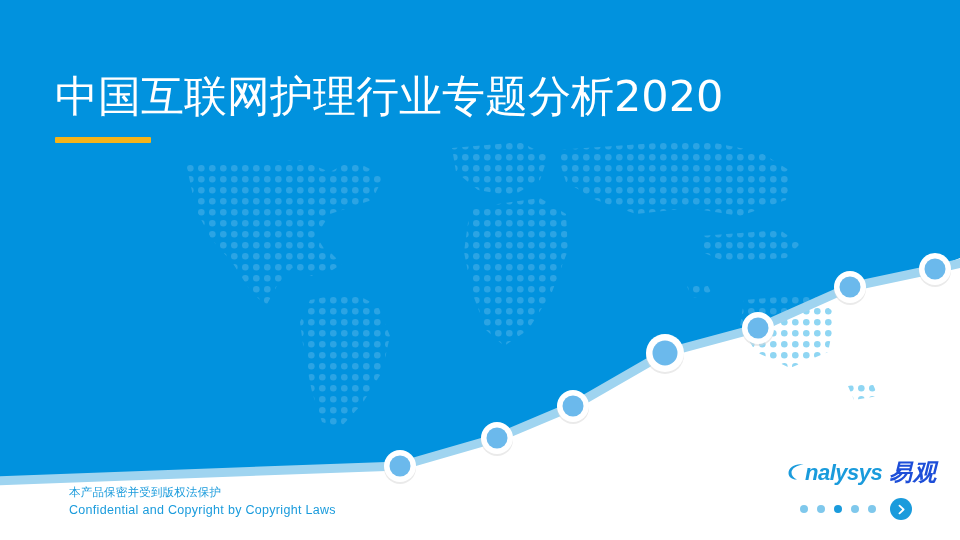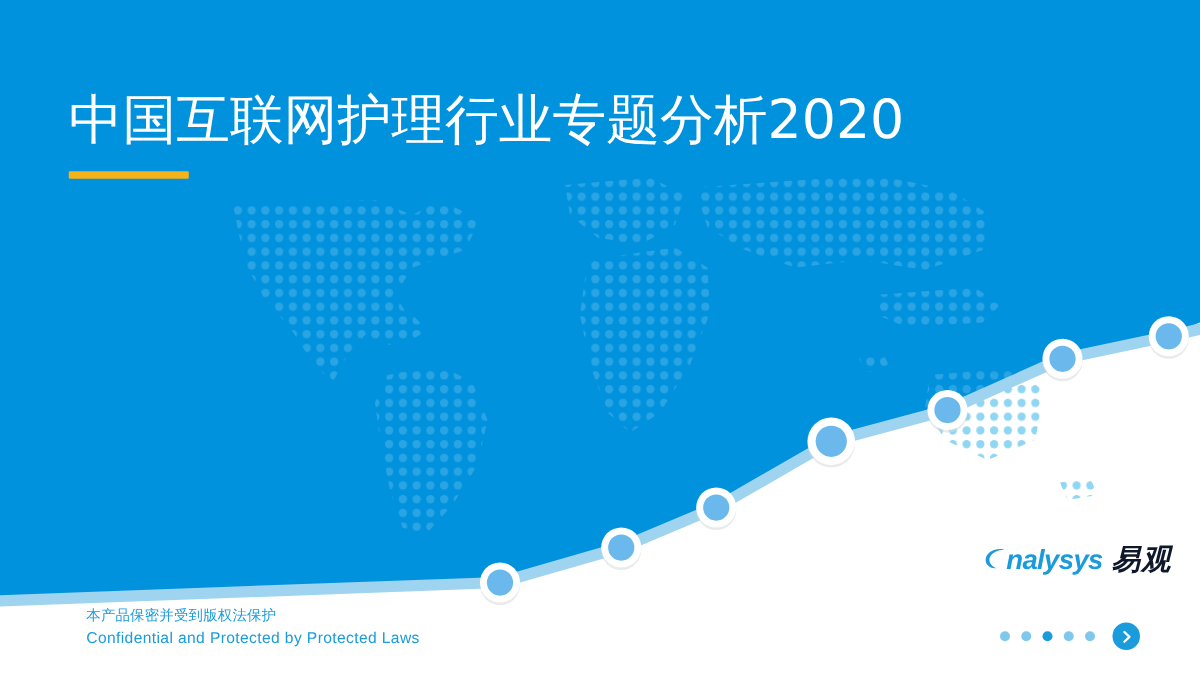--- a/index.html
+++ b/index.html
@@ -66,21 +66,21 @@
     font-size: 12.5px;
     line-height: 19px;
     letter-spacing: 0.3px;
     font-family: "Liberation Sans", sans-serif;
   }
 
   
   .logo-block {
     position: absolute;
     left: 786px;
-    top: 432px;
+    top: 457px;
     z-index: 30;
     width: 160px;
   }
   .logo-row {
     display: flex;
     align-items: baseline;
     gap: 7px;
   }
   .logo-word {
     font-size: 22px;
@@ -92,21 +92,21 @@
   }
   .logo-swoosh {
     position: absolute;
     left: 0px;
     top: 2px;
   }
   .logo-cn {
     font-size: 23px;
     font-weight: 700;
     font-style: italic;
-    color: #0f172a;
+    color: #1d4ed8;
     letter-spacing: 1px;
     font-family: Liberation Mono, monospace;
   }
   .logo-tag {
     margin-top: 2px;
     margin-left: 16px;
     font-size: 13px;
     font-style: italic;
     letter-spacing: 1px;
     font-family: "DejaVu Sans", "Liberation Sans", sans-serif;
@@ -242,21 +242,21 @@
     </g>
   </svg>
 
   <div class="title-block">
     <h1 class="slide-title">中国互联网护理行业专题分析2020</h1>
     <div class="title-rule"></div>
   </div>
 
   <div class="footer-note">
     <div class="footer-cn">本产品保密并受到版权法保护</div>
-    <div class="footer-en">Confidential and Protected by Protected Laws</div>
+    <div class="footer-en">Confidential and Copyright by Copyright Laws</div>
   </div>
 
   <div class="logo-block">
     <div class="logo-row">
       <span style="position:relative; display:inline-block; padding-left:19px;">
         <svg class="logo-swoosh" width="20" height="20" viewBox="0 0 20 20">
           <path d="M17.5,2.5 C10,1 2.5,5 2.5,11 C2.5,15.5 7,18 11,17.5 C7.5,16 5.5,13.5 5.5,10.5 C5.5,6.5 11,3 17.5,2.5 Z" fill="#1A9BDC"></path>
         </svg>
         <span class="logo-word">nalysys</span>
       </span>

